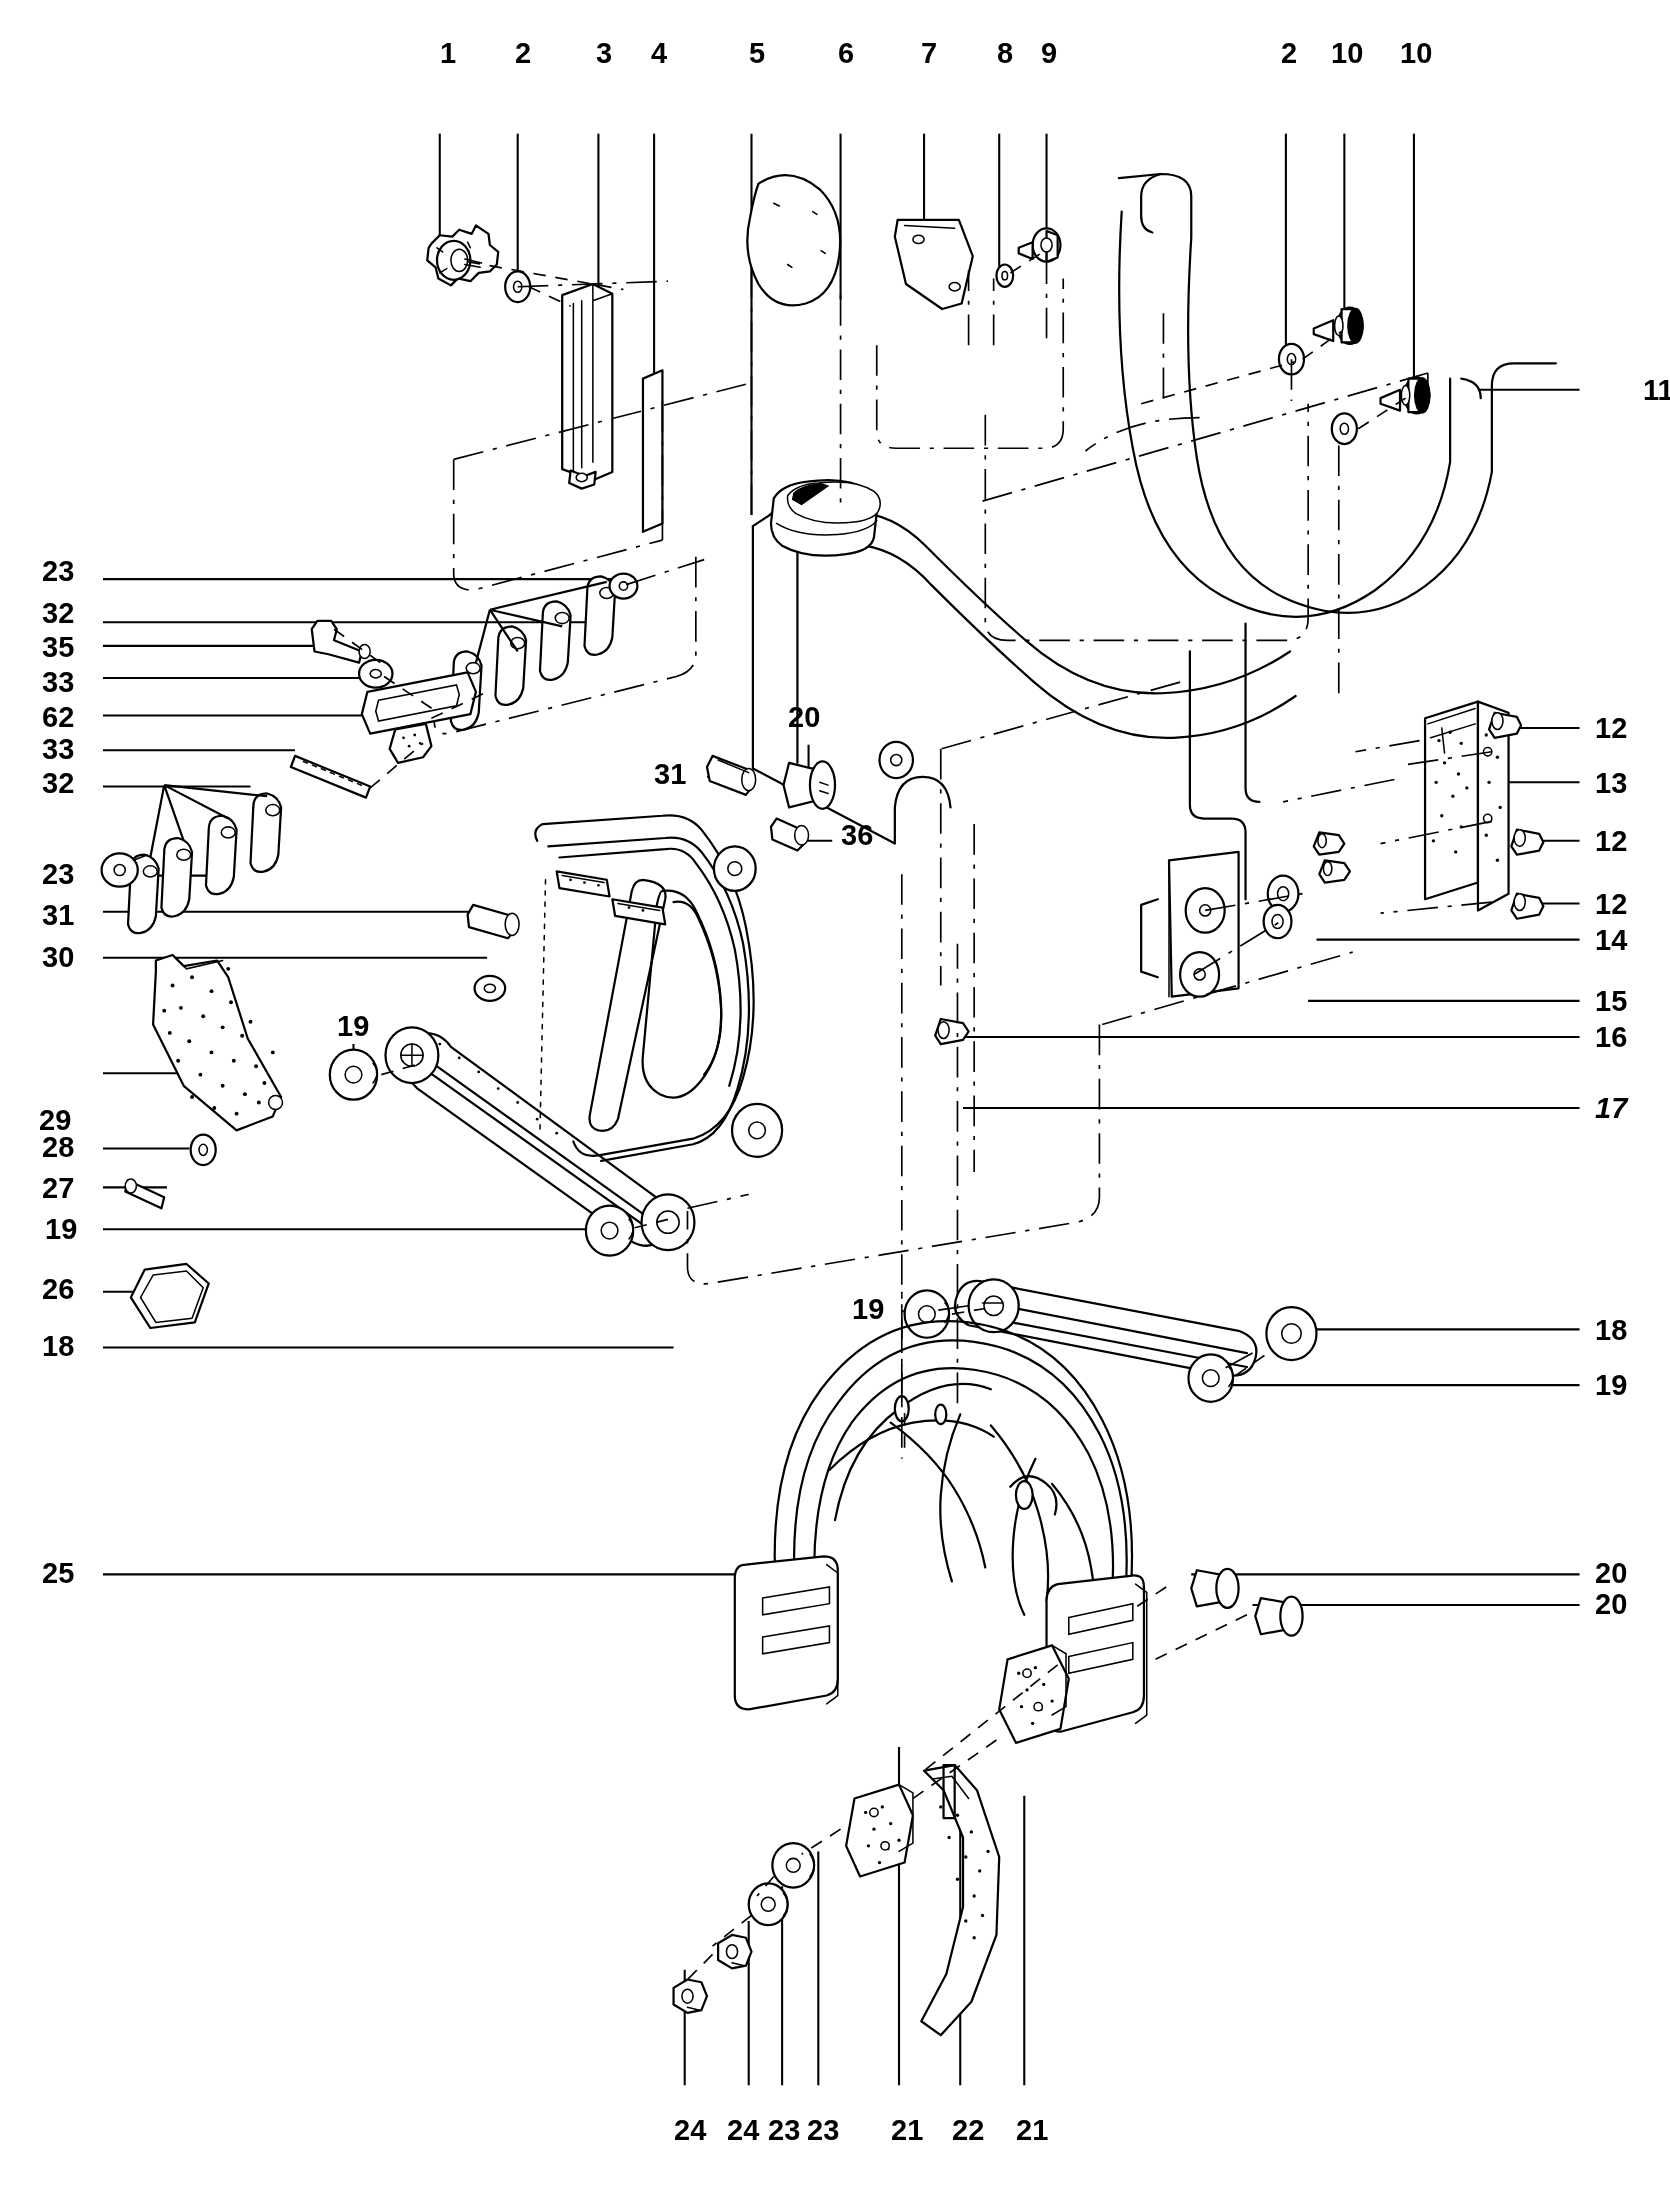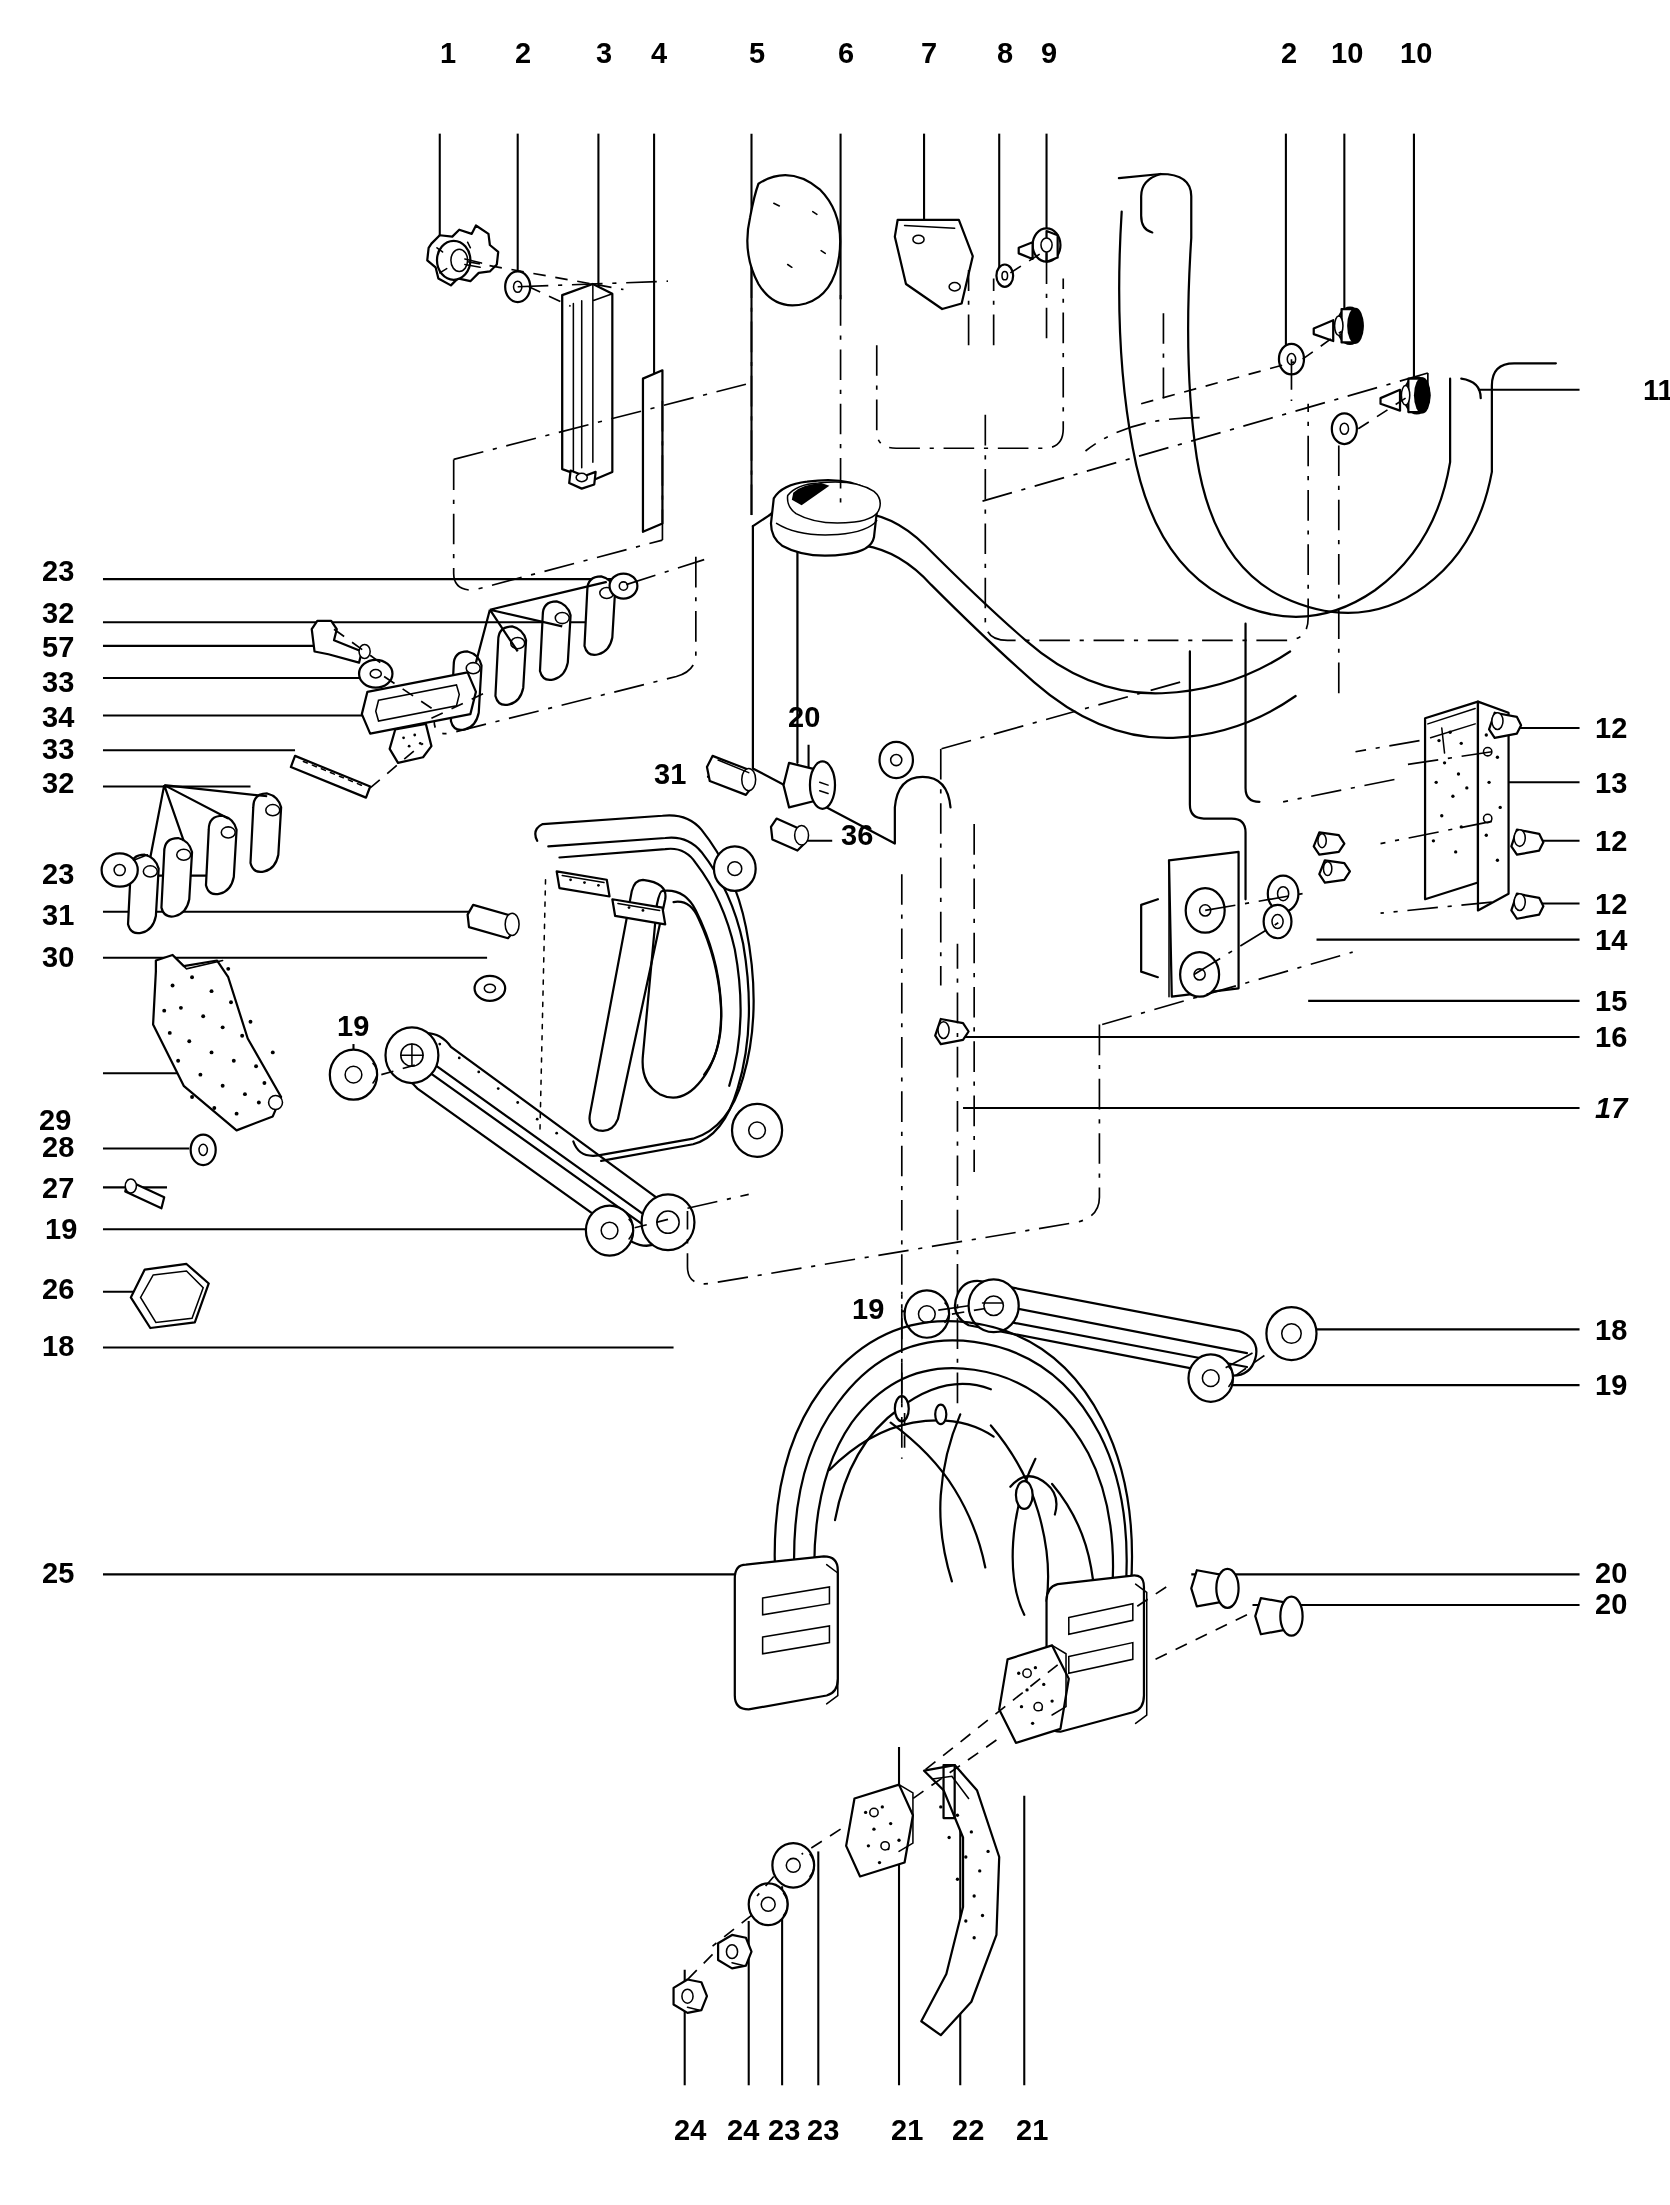--- a/index.html
+++ b/index.html
@@ -675,23 +675,23 @@
       <div class="callout" style="left: 749px; top: 39px;">5</div>
       <div class="callout" style="left: 838px; top: 39px;">6</div>
       <div class="callout" style="left: 921px; top: 39px;">7</div>
       <div class="callout" style="left: 997px; top: 39px;">8</div>
       <div class="callout" style="left: 1041px; top: 39px;">9</div>
       <div class="callout" style="left: 1281px; top: 39px;">2</div>
       <div class="callout" style="left: 1331px; top: 39px;">10</div>
       <div class="callout" style="left: 1400px; top: 39px;">10</div>
       <div class="callout" style="left: 42px; top: 557px;">23</div>
       <div class="callout" style="left: 42px; top: 599px;">32</div>
-      <div class="callout" style="left: 42px; top: 633px;">57</div>
+      <div class="callout" style="left: 42px; top: 633px;">35</div>
       <div class="callout" style="left: 42px; top: 668px;">33</div>
-      <div class="callout" style="left: 42px; top: 703px;">34</div>
+      <div class="callout" style="left: 42px; top: 703px;">62</div>
       <div class="callout" style="left: 42px; top: 735px;">33</div>
       <div class="callout" style="left: 42px; top: 769px;">32</div>
       <div class="callout" style="left: 42px; top: 860px;">23</div>
       <div class="callout" style="left: 42px; top: 901px;">31</div>
       <div class="callout" style="left: 42px; top: 943px;">30</div>
       <div class="callout" style="left: 39px; top: 1058px; margin-top: 48px;">29</div>
       <div class="callout" style="left: 42px; top: 1133px; text-align: right;">28</div>
       <div class="callout" style="left: 42px; top: 1174px;">27</div>
       <div class="callout" style="left: 45px; top: 1215px;">19</div>
       <div class="callout" style="left: 42px; top: 1275px;">26</div>

